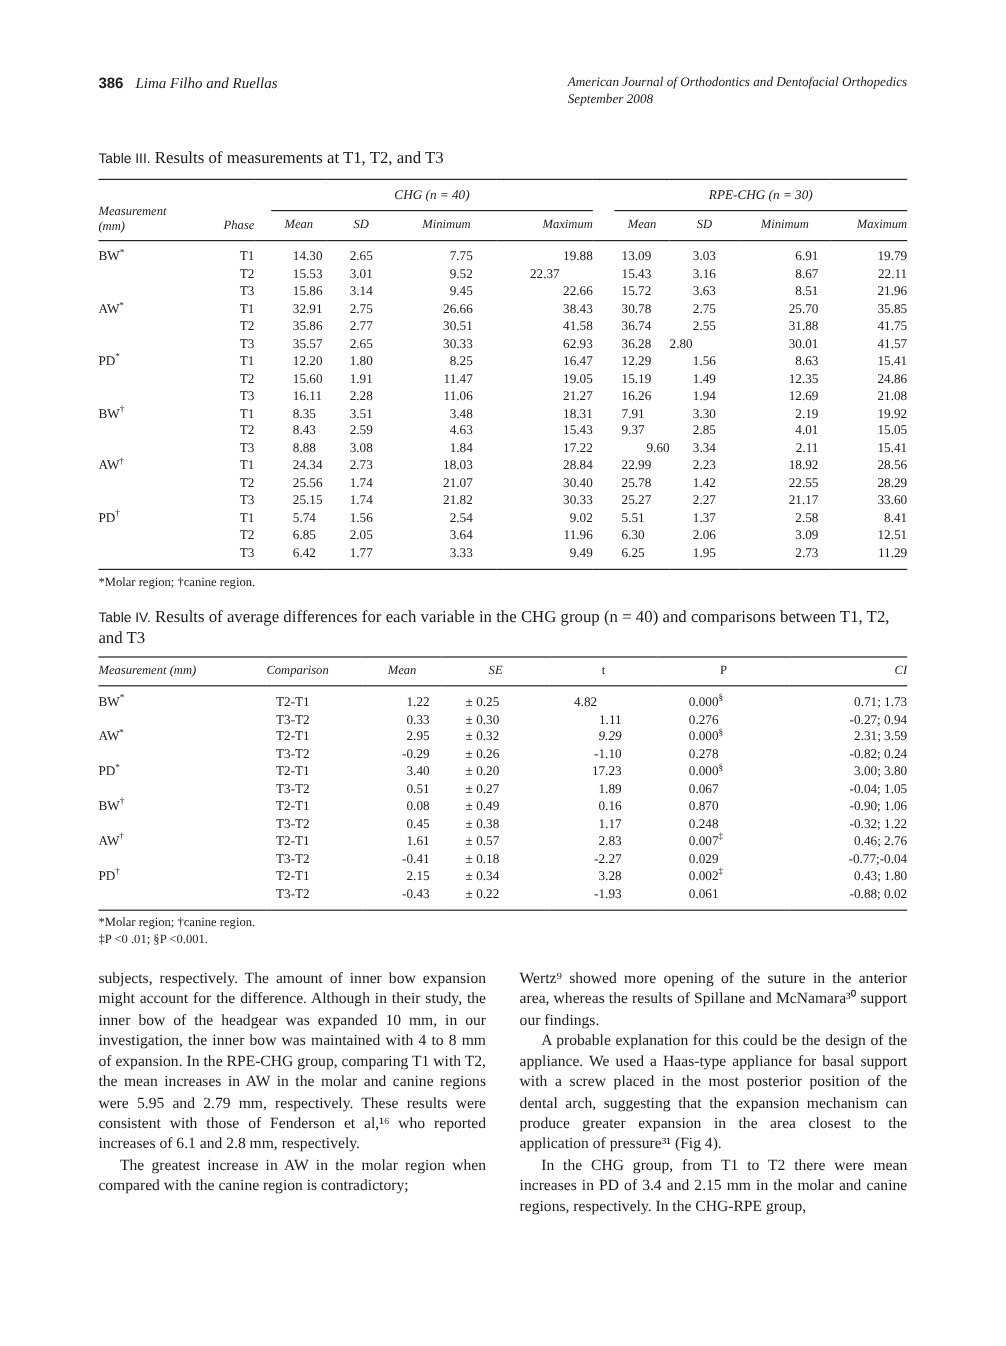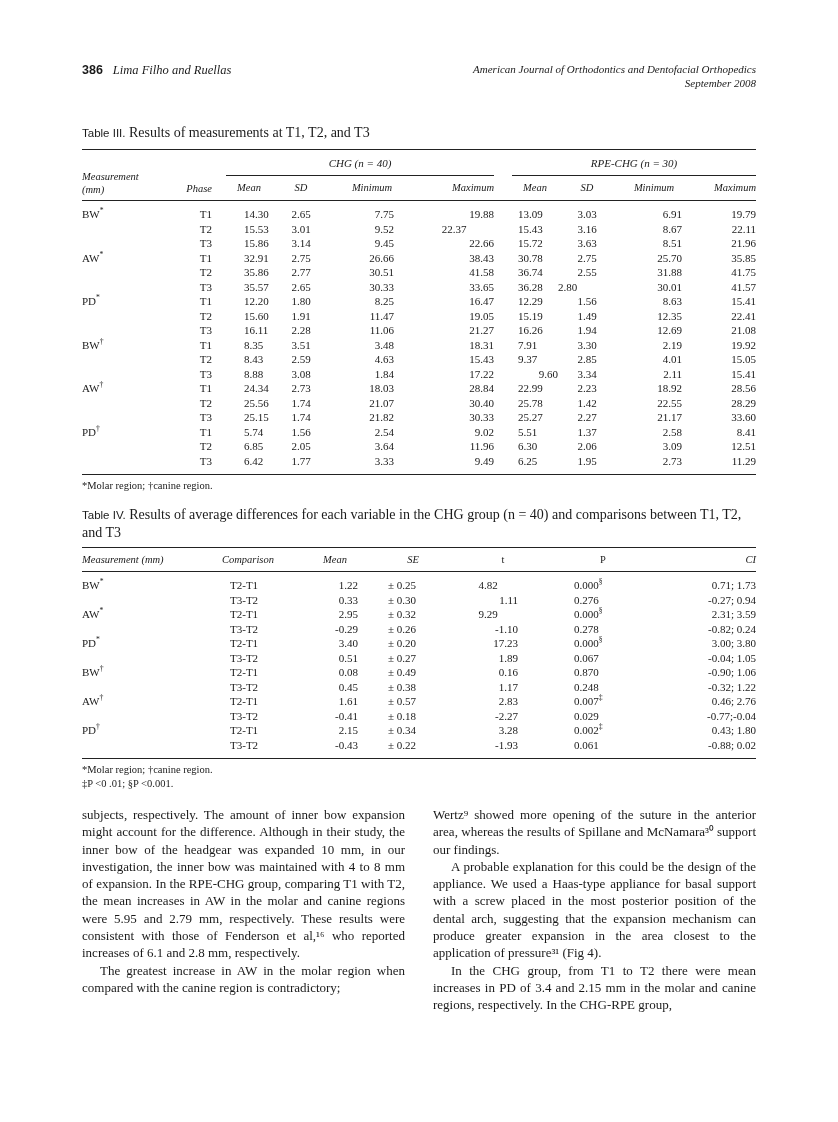--- a/index.html
+++ b/index.html
@@ -1,20 +1,20 @@
 <!DOCTYPE html>
 <html><head>
 <meta charset="utf-8">
 <style>
   html, body { margin: 0; padding: 0; background: #ffffff; }
   body { width: 838px; height: 1122px; position: relative; overflow: hidden; font-family: "Liberation Serif", serif; color: #1a1a1a; }
   .running-head { position: absolute; left: 82px; top: 60px; width: 674px; }
   .running-head .pg { font-family: "Liberation Sans", sans-serif; font-weight: bold; font-size: 12.5px; }
   .running-head .auth { font-style: italic; font-size: 12.5px; margin-left: 6px; }
-  .running-head .journal { position: absolute; right: 0; top: 2px; text-align: right; font-style: italic; font-size: 11px; line-height: 14px; }
+  .running-head .journal { position: absolute; right: 0; top: 2px; font-style: italic; font-size: 11px; line-height: 14px; }
 
   .table-block { position: absolute; left: 82px; width: 674px; }
   .caption { font-size: 14px; line-height: 17px; }
   .caption .lbl { font-family: "Liberation Sans", sans-serif; font-size: 11.5px; }
   table { border-collapse: collapse; width: 100%; font-size: 11px; }
   td, th { padding: 0; font-weight: normal; }
   .rule-top { border-top: 1.5px solid #222; }
   .rule-bot { border-bottom: 1.5px solid #222; }
   .hdr th { font-style: italic; font-size: 10.5px; }
   .grp { border-bottom: 1px solid #222; text-align: center; font-style: italic; font-size: 11px; }
@@ -148,21 +148,21 @@
           <td style="text-align:center;">2.55</td>
           <td style="text-align:right;padding-right:10px;">31.88</td>
           <td style="text-align:right;">41.75</td>
         </tr>
         <tr>
           <td></td>
           <td class="num">T3</td>
           <td style="text-align:left;padding-left:32px;">35.57</td>
           <td style="text-align:center;">2.65</td>
           <td style="text-align:right;padding-right:20px;">30.33</td>
-          <td style="text-align:right;">33.65</td>
+          <td style="text-align:right;">62.93</td>
           <td style="text-align:left;padding-left:24px;">36.28</td>
           <td style="text-align:left;">2.80</td>
           <td style="text-align:right;padding-right:10px;">30.01</td>
           <td style="text-align:right;">41.57</td>
         </tr>
         <tr>
           <td><span>PD</span><sup>*</sup></td>
           <td class="num">T1</td>
           <td style="text-align:left;padding-left:32px;">12.20</td>
           <td style="text-align:center;">1.80</td>
@@ -176,21 +176,21 @@
         <tr>
           <td></td>
           <td class="num">T2</td>
           <td style="text-align:left;padding-left:32px;">15.60</td>
           <td style="text-align:center;">1.91</td>
           <td style="text-align:right;padding-right:20px;">11.47</td>
           <td style="text-align:right;">19.05</td>
           <td style="text-align:left;padding-left:24px;">15.19</td>
           <td style="text-align:center;">1.49</td>
           <td style="text-align:right;padding-right:10px;">12.35</td>
-          <td style="text-align:right;">22.41</td>
+          <td style="text-align:right;">24.86</td>
         </tr>
         <tr>
           <td></td>
           <td class="num">T3</td>
           <td style="text-align:left;padding-left:32px;">16.11</td>
           <td style="text-align:center;">2.28</td>
           <td style="text-align:right;padding-right:20px;">11.06</td>
           <td style="text-align:right;">21.27</td>
           <td style="text-align:left;padding-left:24px;">16.26</td>
           <td style="text-align:center;">1.94</td>
@@ -353,21 +353,21 @@
           <td style="text-align:left;padding-left:20px;">± 0.30</td>
           <td style="text-align:right;padding-right:30px;">1.11</td>
           <td style="text-align:left;padding-left:26px;"><span>0.276</span></td>
           <td class="num">-0.27; 0.94</td>
         </tr>
         <tr>
           <td><span>AW</span><sup>*</sup></td>
           <td style="text-align:left;padding-left:8px;">T2-T1</td>
           <td style="text-align:right;padding-right:10px;">2.95</td>
           <td style="text-align:left;padding-left:20px;">± 0.32</td>
-          <td style="text-align:center;padding-right:30px;">9.29</td>
+          <td style="text-align:right;padding-right:30px;font-style:italic;">9.29</td>
           <td style="text-align:left;padding-left:26px;"><span>0.000</span><sup>§</sup></td>
           <td class="num">2.31; 3.59</td>
         </tr>
         <tr>
           <td></td>
           <td style="text-align:left;padding-left:8px;">T3-T2</td>
           <td style="text-align:right;padding-right:10px;">-0.29</td>
           <td style="text-align:left;padding-left:20px;">± 0.26</td>
           <td style="text-align:right;padding-right:30px;">-1.10</td>
           <td style="text-align:left;padding-left:26px;"><span>0.278</span></td>

